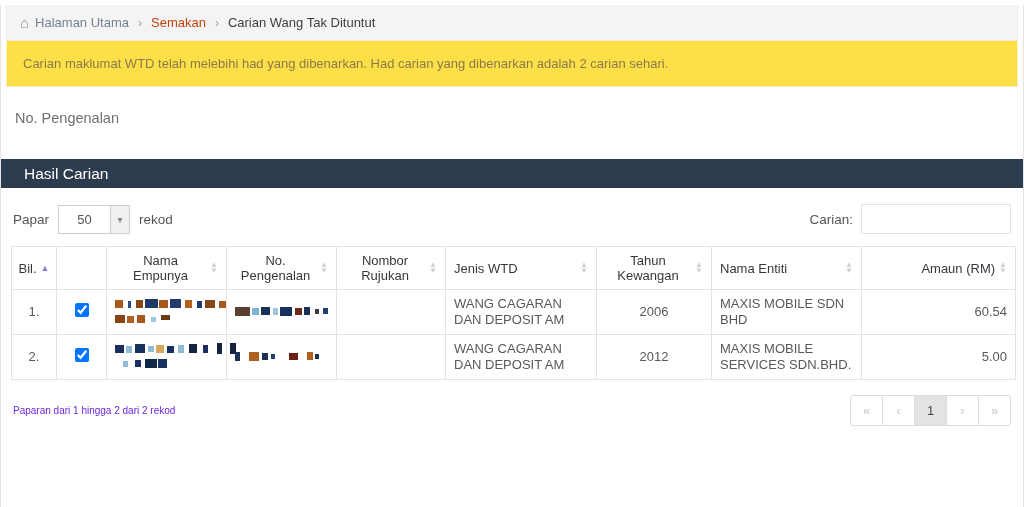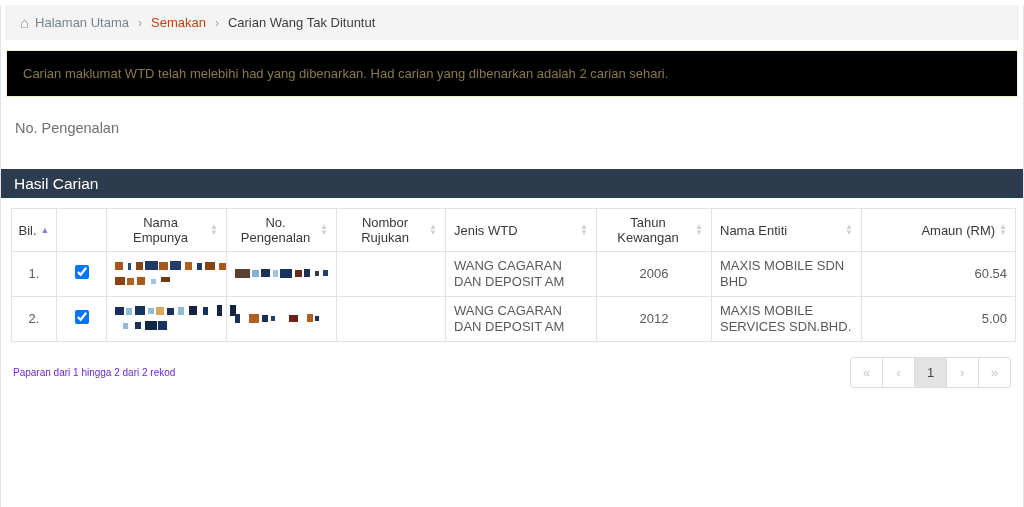--- a/index.html
+++ b/index.html
@@ -17,31 +17,31 @@
     display:flex; align-items:center; gap:9px; padding:0 15px; font-size:13px;
   }
   .crumb-home { display:flex; align-items:center; gap:6px; color:#76838f; text-decoration:none; }
   .home-glyph { font-size:15px; color:#8b959e; line-height:1; }
   .crumb-sep { color:#9aa3ab; font-size:12px; }
   .crumb-link { color:#c2410c; text-decoration:none; }
   .crumb-current { color:#3a3f44; }
 
   
   .alert-warning {
-    margin:10px 5px 0 5px; background:#000000; border:1px solid #f5eccb;
+    margin:0 5px 0 5px; background:#fde047; border:1px solid #f5eccb;
     color:#8a7a4b; font-size:13px; padding:15px 16px;
   }
 
   .id-label { margin:23px 0 0 14px; font-size:14.5px; color:#6d7073; }
 
   
   .panel { margin-top:33px; }
   .panel-heading {
     background:#2c3b4d; color:#ffffff; font-size:15.5px;
-    padding:5px 13px; height:29px; display:flex; align-items:center;
+    padding:5px 23px; height:29px; display:flex; align-items:center;
   }
   .panel-body { background:#fff; padding:10px 10px 0 10px; }
 
   
   .controls { display:flex; justify-content:space-between; align-items:center; margin:6px 2px 12px 2px; }
   .length-ctl { display:flex; align-items:center; gap:9px; font-size:13.5px; color:#555; }
   .select-box {
     width:72px; height:29px; border:1px solid #cfcfcf; background:#fff;
     display:flex; align-items:stretch; cursor:pointer;
   }
@@ -112,20 +112,34 @@
   <div class="alert-warning">
     <span>Carian maklumat WTD telah melebihi had yang dibenarkan. Had carian yang dibenarkan adalah 2 carian sehari.</span>
   </div>
 
   <div class="id-label">No. Pengenalan</div>
 
   <div class="panel">
     <div class="panel-heading">Hasil Carian</div>
     <div class="panel-body">
 
+      <div class="controls">
+        <div class="length-ctl">
+          <span>Papar</span>
+          <div class="select-box">
+            <span class="select-value">50</span>
+            <span class="select-arrow">▾</span>
+          </div>
+          <span>rekod</span>
+        </div>
+        <div class="search-ctl">
+          <span>Carian:</span>
+          <input class="search-input" type="text" value="" style="">
+        </div>
+      </div>
 
       <table class="results">
         <colgroup>
           <col class="col-bil">
             <col class="col-chk">
             <col class="col-nama">
             <col class="col-noid">
           <col class="col-ruj">
             <col class="col-jenis">
             <col class="col-tahun">

